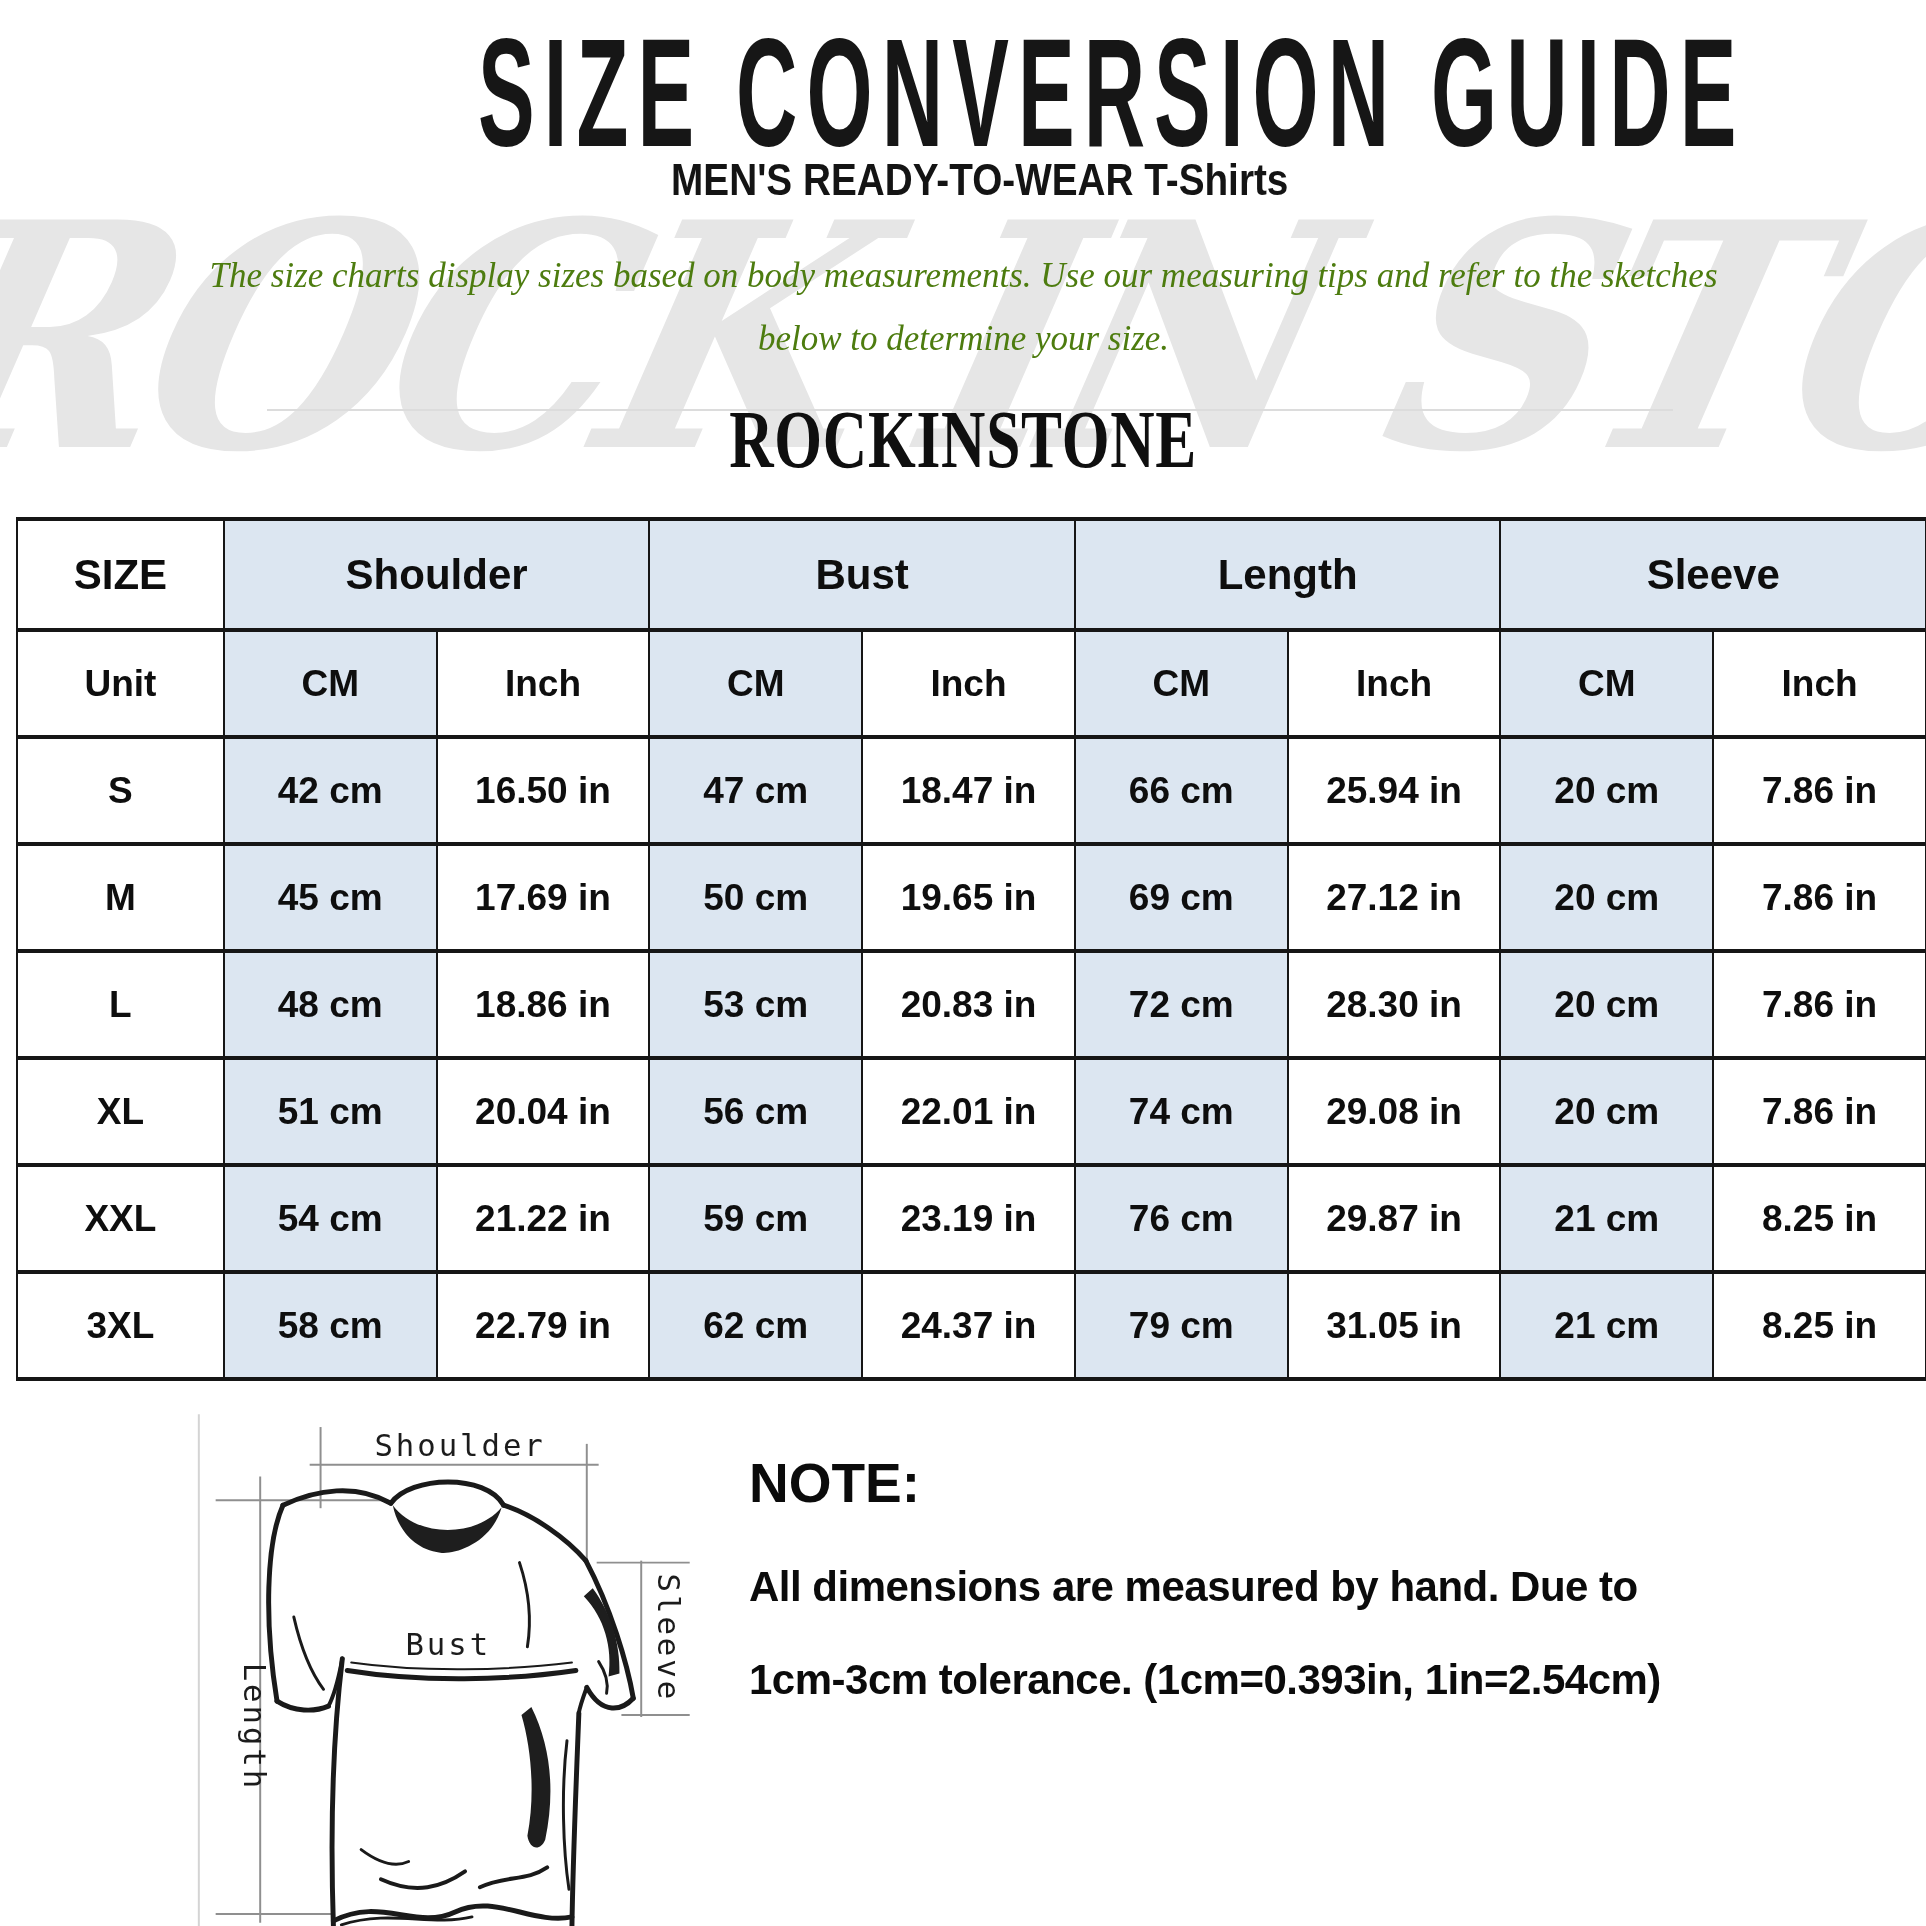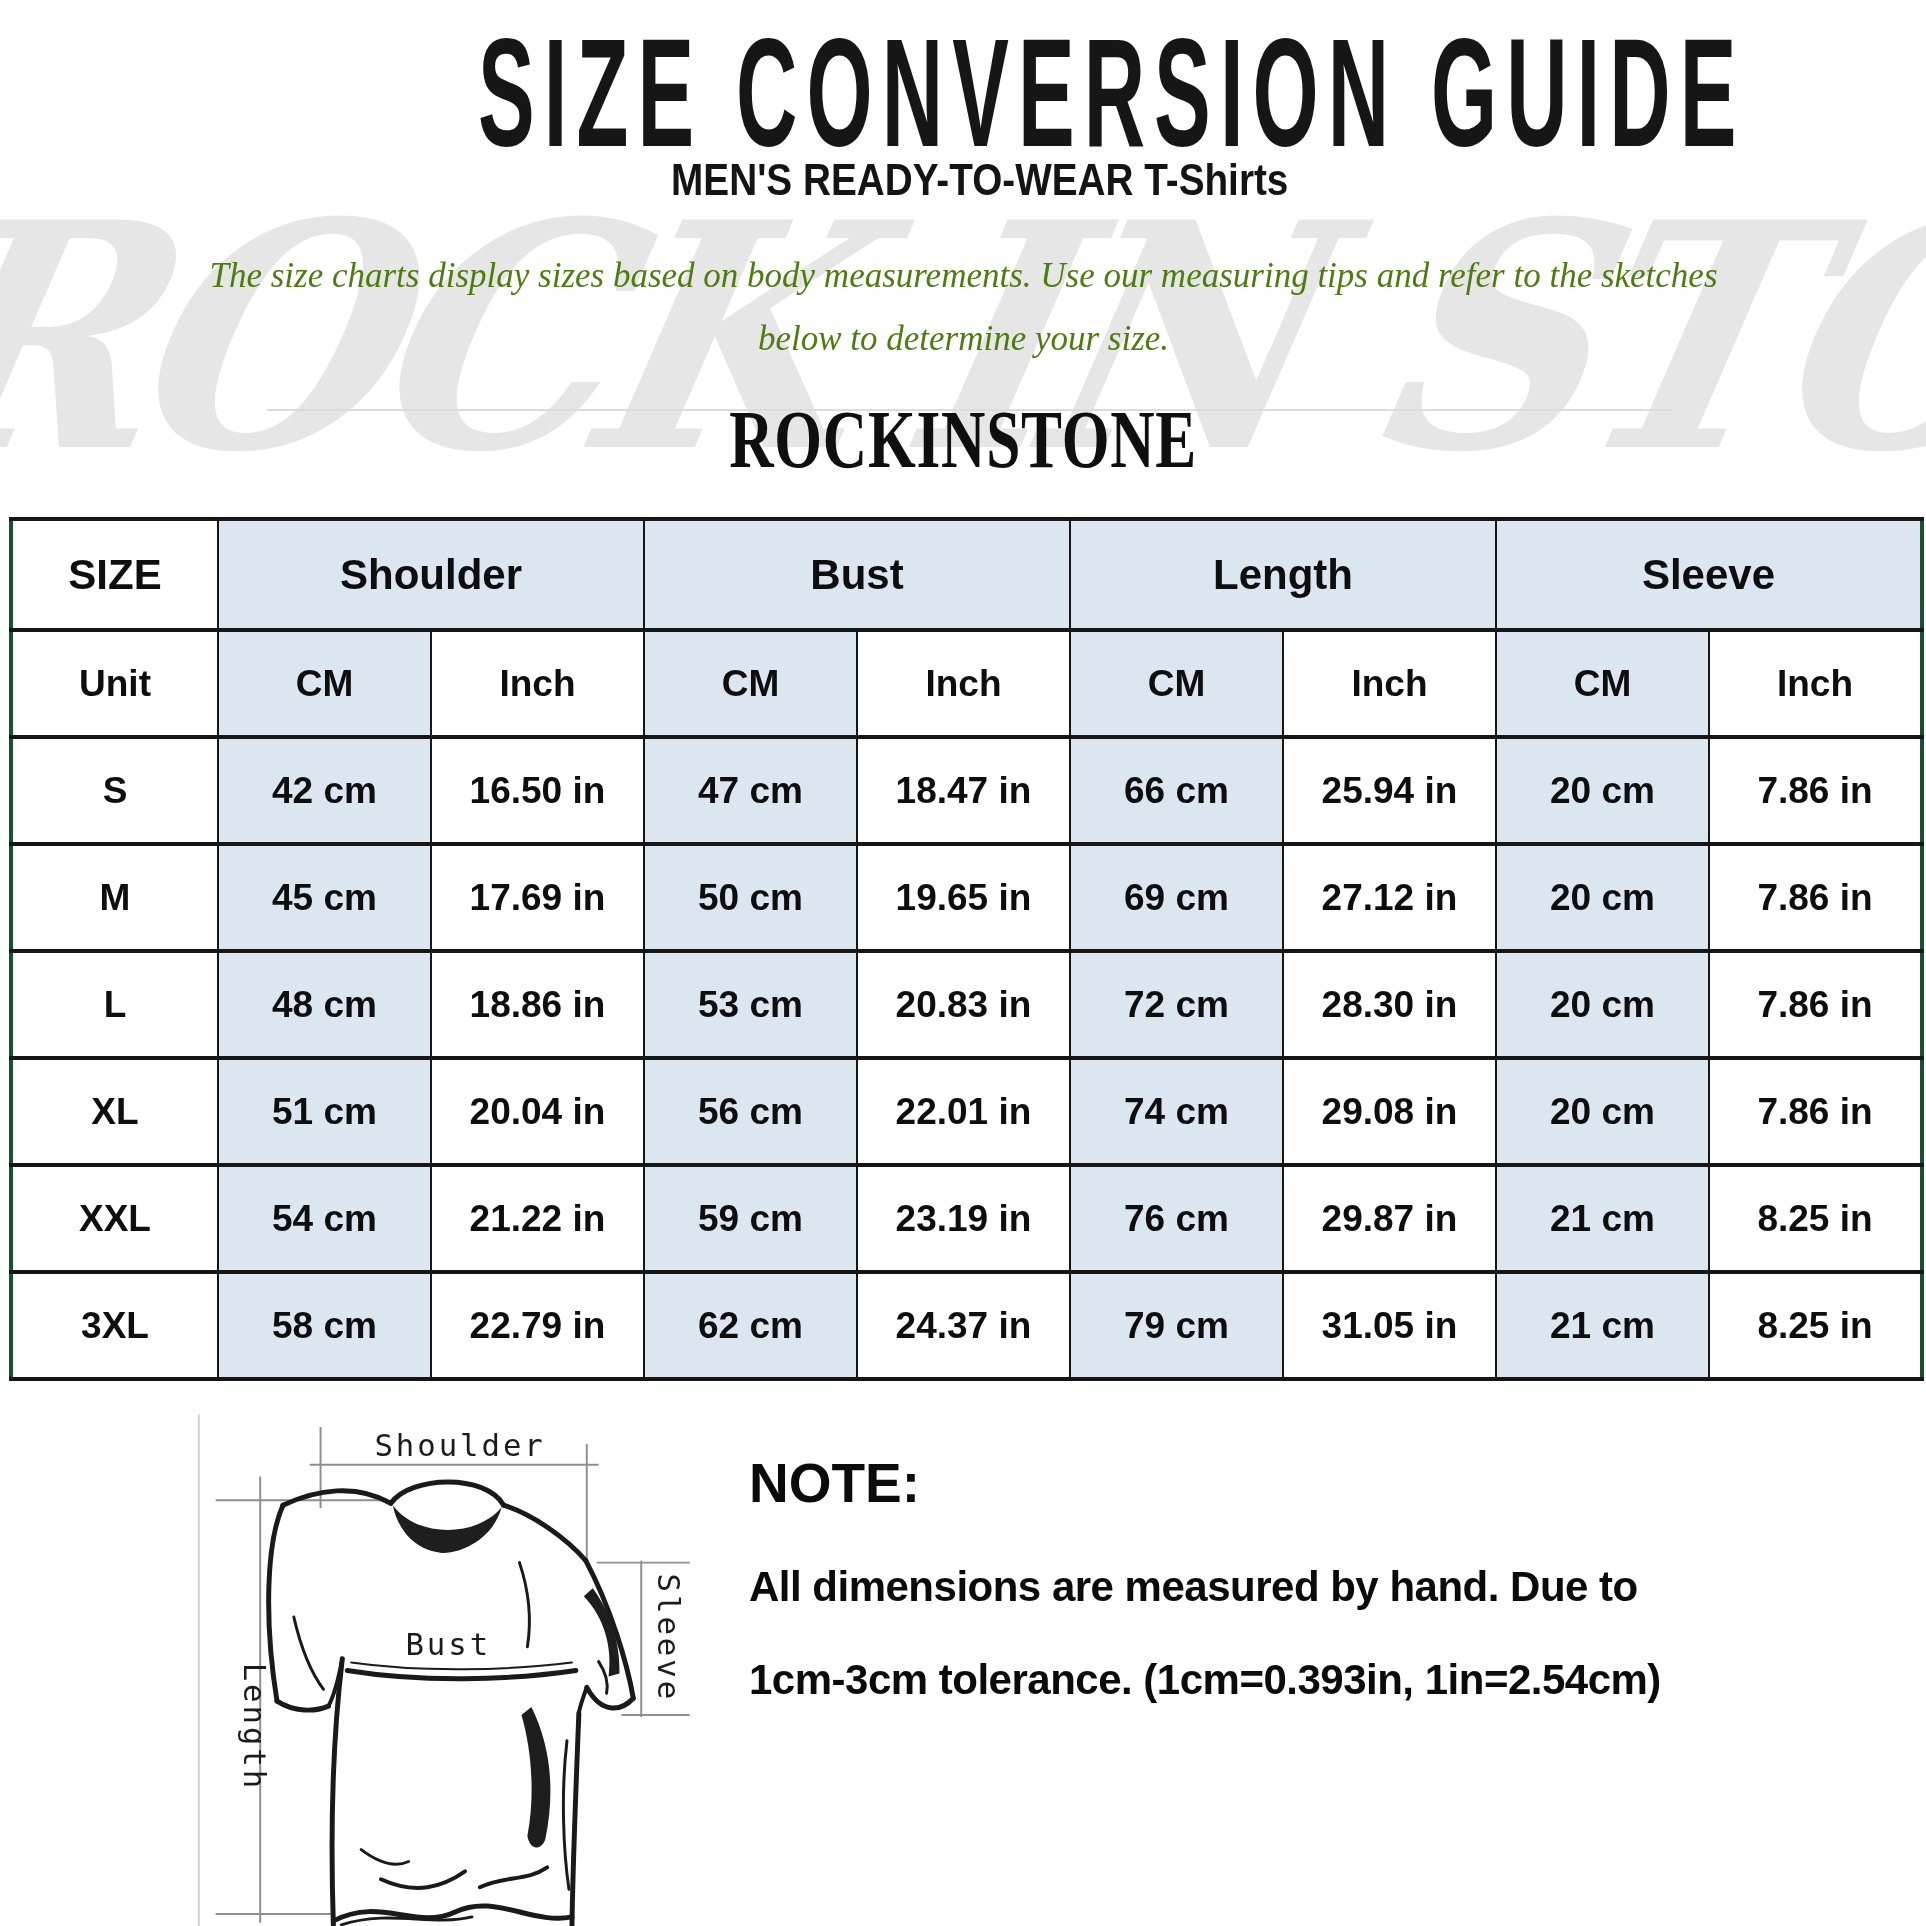--- a/index.html
+++ b/index.html
@@ -22,22 +22,22 @@
   .subtitle-inner{display:inline-block;font-size:44px;line-height:51px;font-weight:700;
     letter-spacing:0px;color:#141414;transform:scaleX(0.88);transform-origin:center top;white-space:nowrap;}
   .desc{position:absolute;top:244px;left:0;width:100%;text-align:center;z-index:1;
     font-family:"Liberation Serif",serif;font-style:italic;font-size:35px;line-height:63px;color:#4d7c0f;}
   .brand-wrap{position:absolute;top:398px;left:0;width:100%;text-align:center;z-index:1;}
   .brand-inner{display:inline-block;font-family:"Liberation Serif",serif;font-weight:700;
     font-size:83px;line-height:83px;letter-spacing:1px;color:#0f0f0f;
     transform:scaleX(0.74);transform-origin:center top;white-space:nowrap;}
 
   
-  table.size-table{position:absolute;left:9px;top:517px;z-index:1;border-collapse:collapse;
-    table-layout:fixed;border:4px solid #14532d;}
+  table.size-table{position:absolute;left:16px;top:517px;z-index:1;border-collapse:collapse;
+    table-layout:fixed;border:1px solid #14532d;}
   table.size-table th,table.size-table td{border:2px solid #161616;border-top-width:4px;border-bottom-width:4px;
     text-align:center;vertical-align:middle;font-weight:700;color:#0e0e0e;background:#fff;
     font-family:"Liberation Sans",sans-serif;padding:0;}
   table.size-table .blue{background:#dce6f1;}
   tr.r-group th{height:107px;font-size:42px;}
   tr.r-unit th{height:103px;font-size:37px;}
   table.size-table tbody th,table.size-table tbody td{height:103px;font-size:37px;}
 
   
   .tshirt-svg{position:absolute;left:183px;top:1414px;z-index:1;}

